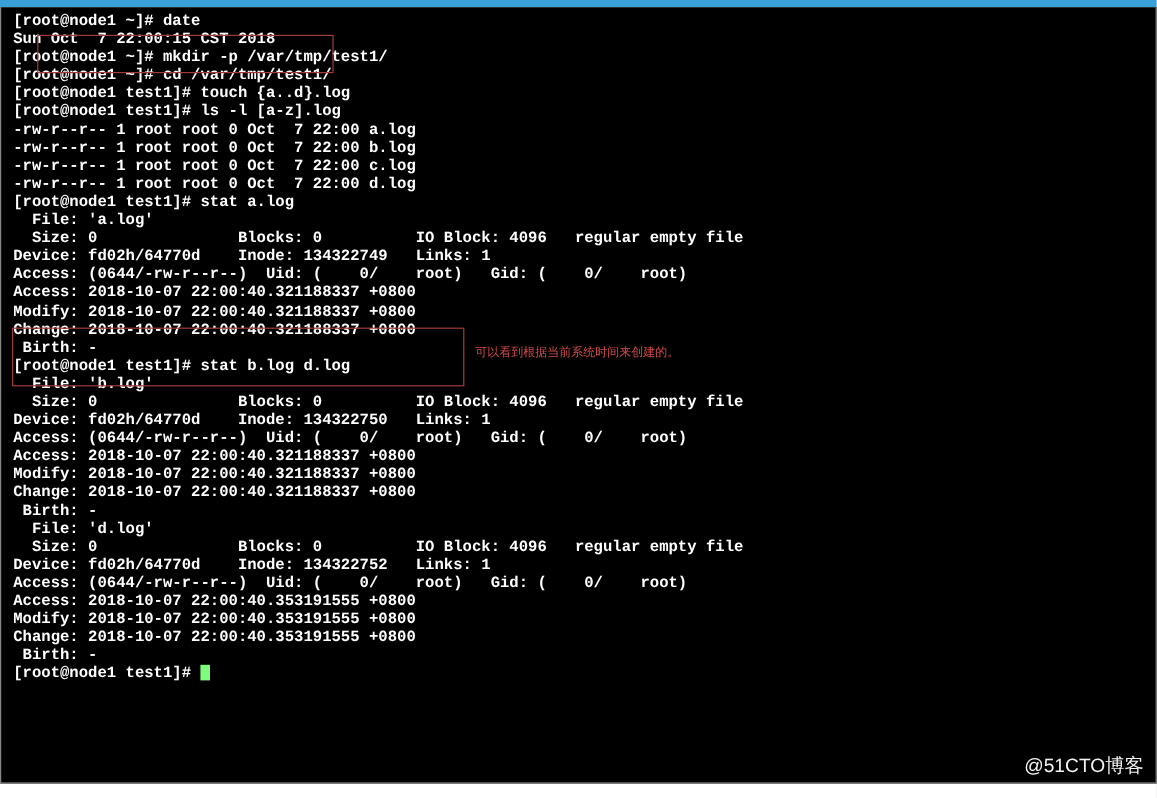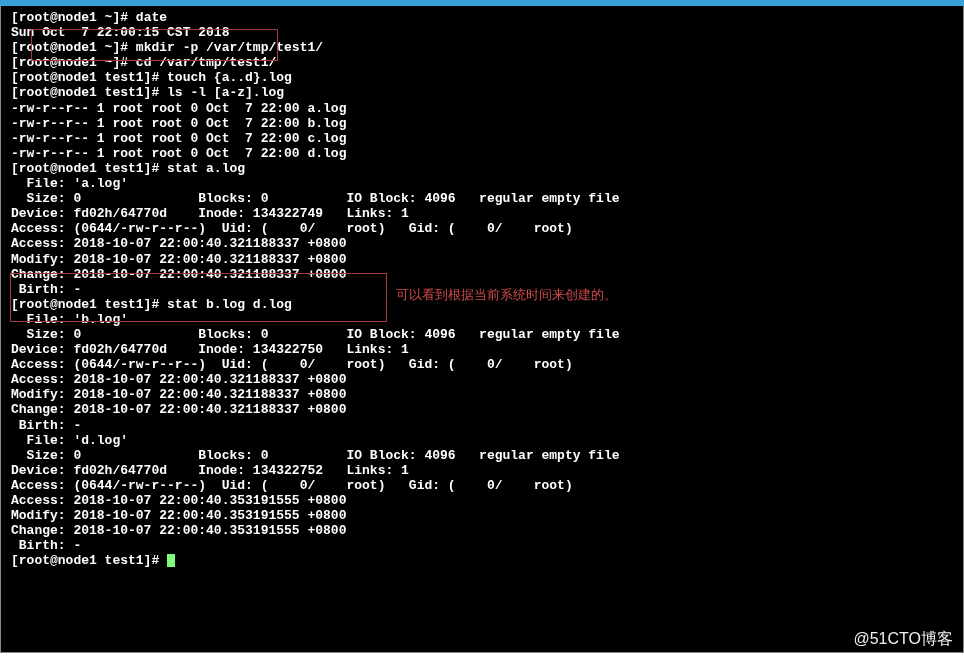--- a/index.html
+++ b/index.html
@@ -5,21 +5,21 @@
   html,body{margin:0;padding:0;background:#fff;}
   .outer{width:964px;height:665px;position:relative;font-family:monospace;}
   .topbar{height:6px;background:#3aa1d8;}
   .term{background:#000;color:#fff;width:964px;height:647px;box-sizing:border-box;
         padding:4px 8px 3px 10px;font-family:"Courier New",monospace;font-size:13px;
         font-weight:bold;line-height:15.1px;white-space:pre;letter-spacing:0px;
         position:relative;border:1px solid #888;border-top:none;}
   .box1{position:absolute;border:1px solid #a43b3b;pointer-events:none;}
   .b-date{left:30px;top:23px;width:245px;height:30px;}
   .b-times{left:9px;top:267px;width:375px;height:47px;}
-  .cmt{position:absolute;color:#d04a4a;font-family:Arial,sans-serif;font-size:13px;
+  .cmt{position:absolute;color:#d04a4a;font-family:Arial,sans-serif;font-size:10px;
        font-weight:normal;left:395px;top:281px;}
   .cursor{display:inline-block;width:8px;height:13px;background:#7efc7e;vertical-align:middle;}
   .watermark{position:absolute;right:10px;bottom:6px;color:#fff;font-family:Arial,sans-serif;
              font-size:16px;font-weight:normal;opacity:.95;}
 </style>
 </head>
 <body>
 
 <div class="outer">
   <div class="topbar"></div>

